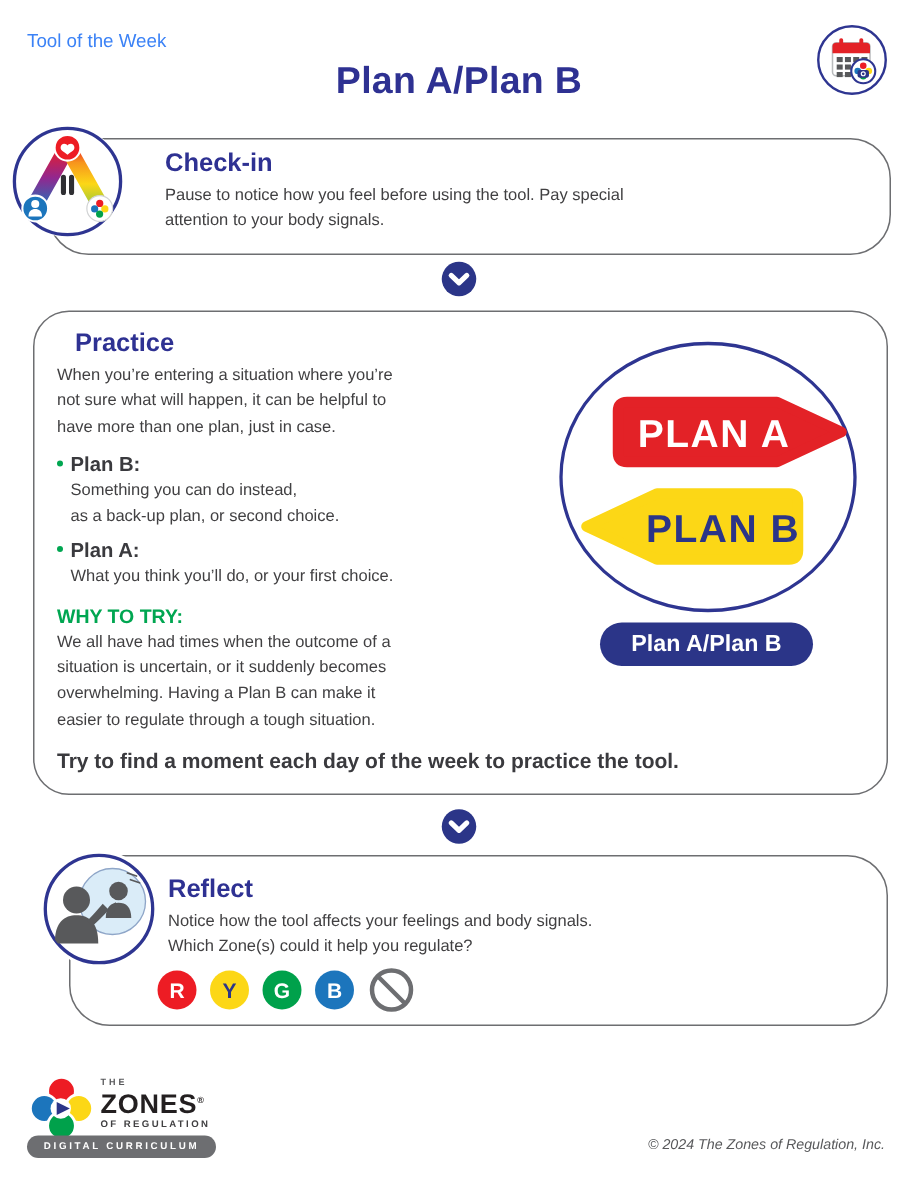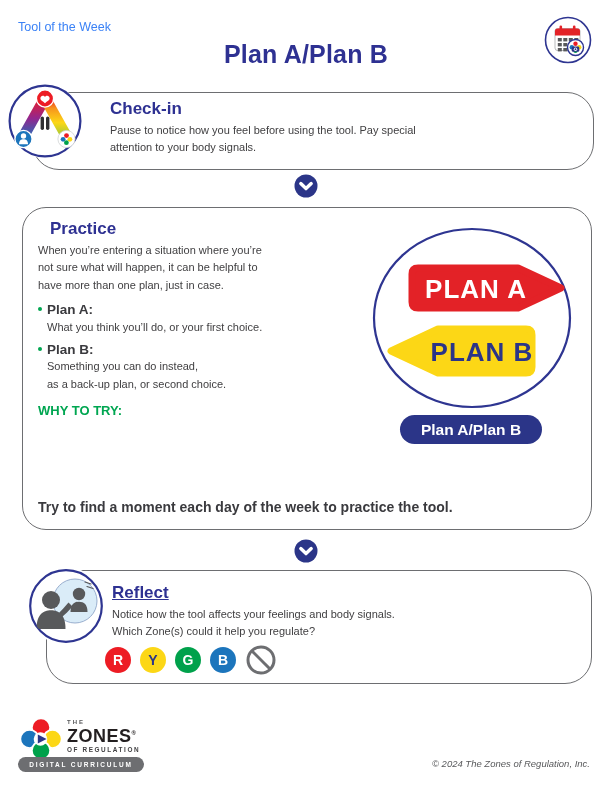--- a/index.html
+++ b/index.html
@@ -47,21 +47,21 @@
   .why-label { margin-top:9px; font-size:13px; line-height:17.4px; font-weight:bold; color:#00a651; }
   .try-line { position:absolute; left:38px; top:499px; width:540px;
     font-size:14px; font-weight:bold; color:#3a3a3e; }
 
   .plan-circle { position:absolute; left:372px; top:227px; width:200px; height:182px; }
   .plan-caption { position:absolute; left:400px; top:415px; width:142px; height:29px;
     background:#2b3588; border-radius:15px; color:#fff; font-size:15.5px; font-weight:bold;
     text-align:center; line-height:29px; }
 
   
-  .reflect-heading { left:112px; top:583px;text-decoration:underline; }
+  .reflect-heading { left:112px; top:583px; }
   .reflect-body { position:absolute; left:112px; top:606px; width:440px; }
   .zones-row { position:absolute; left:105px; top:644px; height:32px; display:flex;
     align-items:center; gap:9px; }
   .zone-chip { width:26px; height:26px; border-radius:50%; display:flex;
     align-items:center; justify-content:center; font-size:14px; font-weight:bold; }
   .zone-r { background:#ed1c24; color:#ffffff; }
   .zone-y { background:#fcd716; color:#2b3588; }
   .zone-g { background:#00a14b; color:#ffffff; }
   .zone-b { background:#1c75bc; color:#ffffff; }
   .no-zone { width:32px; height:32px; }
@@ -168,30 +168,34 @@
 
   <div class="card practice"></div>
   <div class="section-heading practice-heading">Practice</div>
 
   <div class="practice-flow">
     <p class="body-text intro">When you’re entering a situation where you’re
 not sure what will happen, it can be helpful to
 have more than one plan, just in case.</p>
     <div class="bullet">
       <span class="dot"></span>
-      <div class="bullet-label">Plan A:</div>
-      <div class="body-text">What you think you’ll do, or your first choice.</div>
-    </div>
-    <div class="bullet">
-      <span class="dot"></span>
       <div class="bullet-label">Plan B:</div>
       <div class="body-text">Something you can do instead,
 as a back-up plan, or second choice.</div>
     </div>
+    <div class="bullet">
+      <span class="dot"></span>
+      <div class="bullet-label">Plan A:</div>
+      <div class="body-text">What you think you’ll do, or your first choice.</div>
+    </div>
     <div class="why-label">WHY TO TRY:</div>
+    <div class="body-text">We all have had times when the outcome of a
+situation is uncertain, or it suddenly becomes
+overwhelming. Having a Plan B can make it
+easier to regulate through a tough situation.</div>
   </div>
   <div class="try-line">Try to find a moment each day of the week to practice the tool.</div>
 
   <div class="plan-circle">
     <svg width="200" height="182" viewBox="0 0 200 182">
       <ellipse cx="100" cy="91" rx="98" ry="89" fill="#ffffff" stroke="#2e3591" stroke-width="2.2"></ellipse>
       <path d="M46 41 L146 41 L189 61 L146 81 L46 81 Q40 81 40 75 L40 47 Q40 41 46 41 Z" fill="#e32227" stroke="#e32227" stroke-width="7" stroke-linejoin="round"></path>
       <text x="104" y="62" text-anchor="middle" dominant-baseline="central" font-size="26" font-weight="bold" letter-spacing="1" fill="#ffffff">PLAN A</text>
       <path d="M66 102 L154 102 Q160 102 160 108 L160 140 Q160 146 154 146 L66 146 L19 124 Z" fill="#fcd716" stroke="#fcd716" stroke-width="7" stroke-linejoin="round"></path>
       <text x="110" y="125" text-anchor="middle" dominant-baseline="central" font-size="26" font-weight="bold" letter-spacing="1" fill="#2b3588">PLAN B</text>

